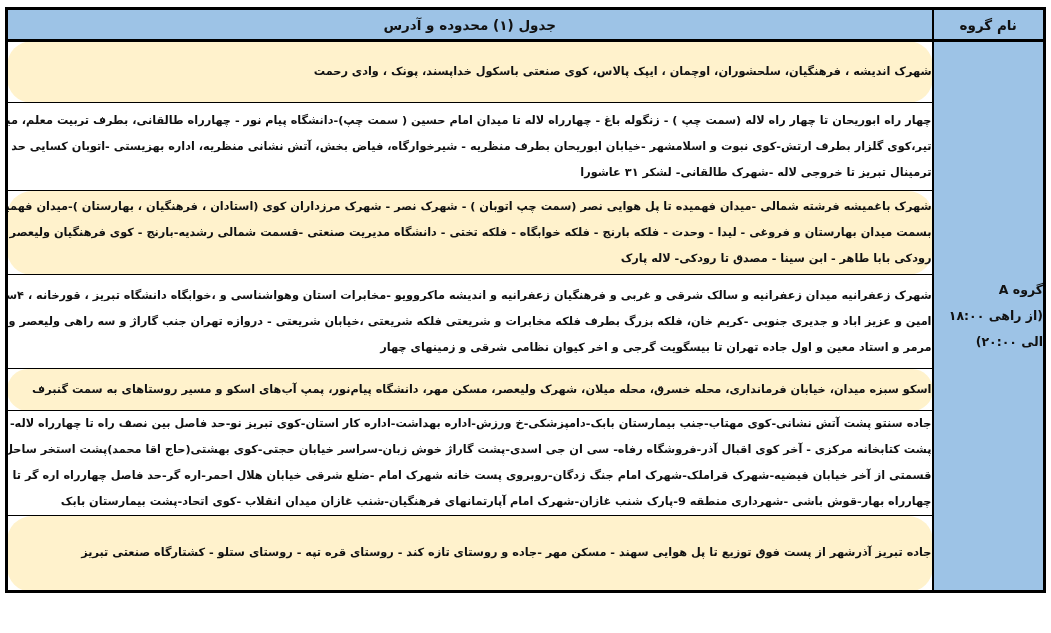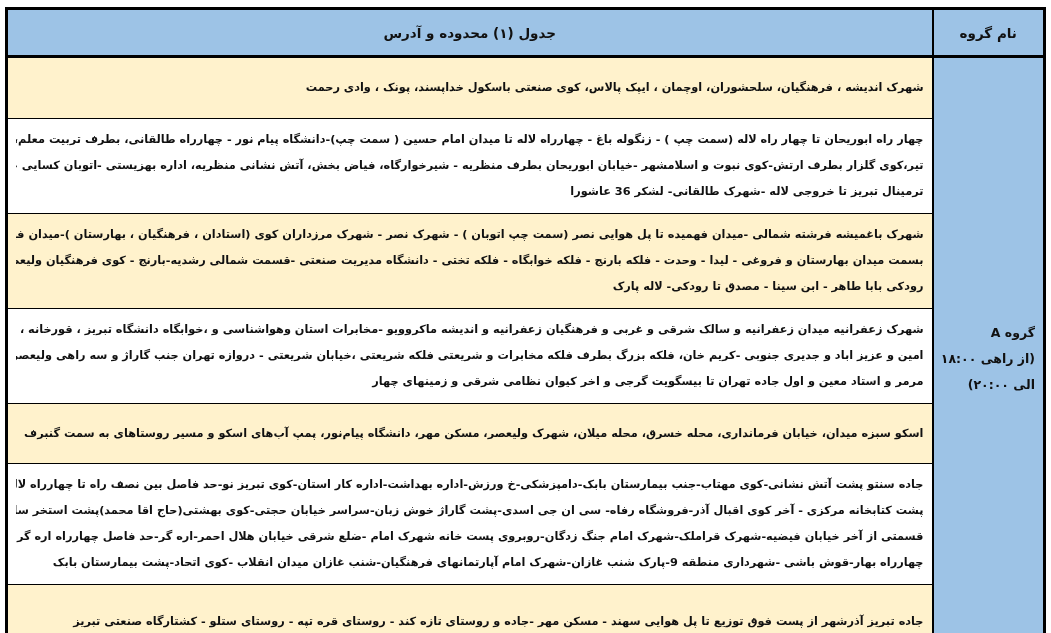--- a/index.html
+++ b/index.html
@@ -22,21 +22,21 @@
     width: 1041px;
     border-collapse: collapse;
     direction: rtl;
     font-family: "DejaVu Sans", sans-serif;
     font-weight: bold;
     color: #111111;
     table-layout: fixed;
   }
   table.schedule th, table.schedule td {
     border: 1px solid #000000;
-    padding: 8px;
+    padding: 0;
   }
   table.schedule {
     border: 3px solid #000000;
   }
   th {
     background: #9dc3e6;
     height: 29px;
     font-size: 13.5px;
     font-weight: bold;
     border-bottom: 3px solid #000 !important;
@@ -55,21 +55,21 @@
   }
   td.area {
     font-size: 11.3px;
     line-height: 26px;
     text-align: right;
     vertical-align: middle;
     padding: 0 6px 0 4px;
     white-space: normal;
     word-spacing: 0px;
   }
-  td.area.cream { background: #fff2cc; }
+  td.area.cream { background: #fff2cc; border-radius: 25px; }
   td.area.white { background: #ffffff; }
   td.area.condensed {
     font-size: 11.3px;
     letter-spacing: -0.3px;
   }
   .line { display: block; white-space: nowrap; overflow: hidden; }
 </style>
 </head>
 <body>
 
@@ -95,41 +95,41 @@
         </td>
         <td class="area cream">
           <span class="line">شهرک اندیشه ، فرهنگیان، سلحشوران،  اوچمان ، ایپک پالاس، کوی صنعتی  باسکول خداپسند،  پونک ، وادی رحمت</span>
         </td>
       </tr>
 
       <tr style="height:88px">
         <td class="area white">
           <span class="line">چهار راه ابوریحان تا چهار راه لاله (سمت چپ ) - زنگوله باغ - چهارراه لاله تا میدان امام حسین ( سمت چپ)-دانشگاه پیام نور - چهارراه طالقانی، بطرف تربیت معلم، میدان</span>
           <span class="line">تیر،کوی گلزار بطرف ارتش-کوی نبوت و اسلامشهر -خیابان ابوریحان بطرف منظریه - شیرخوارگاه، فیاض بخش، آتش نشانی منظریه، اداره بهزیستی -اتوبان کسایی حد فاصل</span>
-          <span class="line">ترمینال تبریز تا خروجی لاله -شهرک طالقانی- لشکر 36 عاشورا</span>
+          <span class="line">ترمینال تبریز تا خروجی لاله -شهرک طالقانی- لشکر ۳۱ عاشورا</span>
         </td>
       </tr>
 
       <tr style="height:84px">
         <td class="area cream">
           <span class="line">شهرک باغمیشه فرشته شمالی -میدان فهمیده تا پل هوایی نصر (سمت چپ اتوبان ) - شهرک نصر - شهرک مرزداران کوی (استادان ، فرهنگیان ، بهارستان )-میدان فهمیده</span>
           <span class="line">بسمت میدان بهارستان و فروغی - لیدا - وحدت - فلکه بارنج - فلکه خوابگاه - فلکه تختی - دانشگاه مدیریت صنعتی -قسمت شمالی رشدیه-بارنج - کوی فرهنگیان ولیعصر  -</span>
           <span class="line">رودکی بابا طاهر - ابن سینا - مصدق تا رودکی- لاله پارک</span>
         </td>
       </tr>
 
       <tr style="height:94px">
         <td class="area white">
           <span class="line">شهرک زعفرانیه میدان زعفرانیه و سالک شرقی و غربی و فرهنگیان زعفرانیه و اندیشه ماکروویو  -مخابرات استان وهواشناسی و ،خوابگاه دانشگاه تبریز ، قورخانه ، ۴سوق ،بابا</span>
           <span class="line">امین و عزیز اباد و جدیری جنوبی -کریم خان، فلکه بزرگ بطرف فلکه مخابرات و شریعتی فلکه شریعتی ،خیابان شریعتی -  دروازه تهران جنب گاراژ و سه راهی ولیعصر و هتل</span>
           <span class="line">مرمر و استاد معین و اول جاده تهران تا بیسگویت گرجی و اخر کیوان نظامی شرقی و زمینهای چهار</span>
         </td>
       </tr>
 
-      <tr style="height:60px">
+      <tr style="height:42px">
         <td class="area cream condensed">
           <span class="line">اسکو سبزه میدان، خیابان فرمانداری، محله خسرق، محله میلان، شهرک ولیعصر، مسکن مهر، دانشگاه پیام‌نور، پمپ آب‌های اسکو و مسیر روستاهای به سمت گنبرف</span>
         </td>
       </tr>
 
       <tr style="height:104px">
         <td class="area white">
           <span class="line">جاده سنتو پشت آتش نشانی-کوی مهتاب-جنب بیمارستان بابک-دامپزشکی-خ ورزش-اداره بهداشت-اداره کار استان-کوی تبریز نو-حد فاصل بین نصف راه تا چهارراه لاله-</span>
           <span class="line">پشت کتابخانه مرکزی - آخر کوی اقبال آذر-فروشگاه رفاه- سی ان جی اسدی-پشت گاراژ خوش زبان-سراسر خیابان حجتی-کوی بهشتی(حاج اقا محمد)پشت استخر ساحل-</span>
           <span class="line">قسمتی از آخر خیابان فیضیه-شهرک قراملک-شهرک امام جنگ زدگان-روبروی پست خانه شهرک امام -ضلع شرقی خیابان هلال احمر-اره گر-حد فاصل چهارراه اره گر تا</span>

